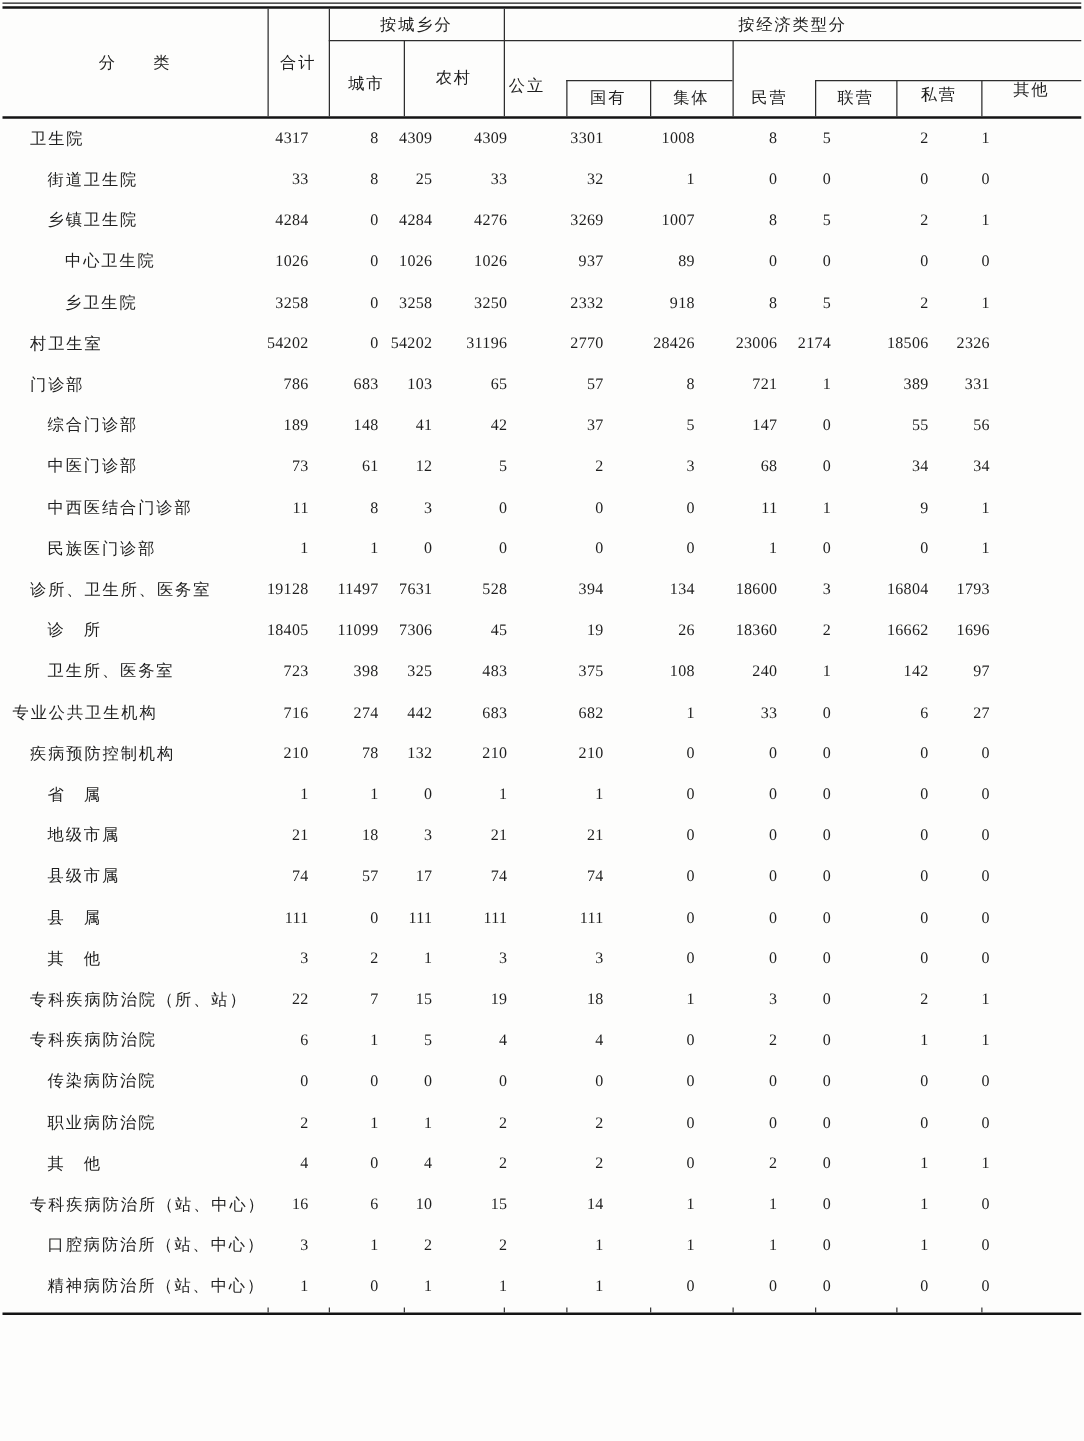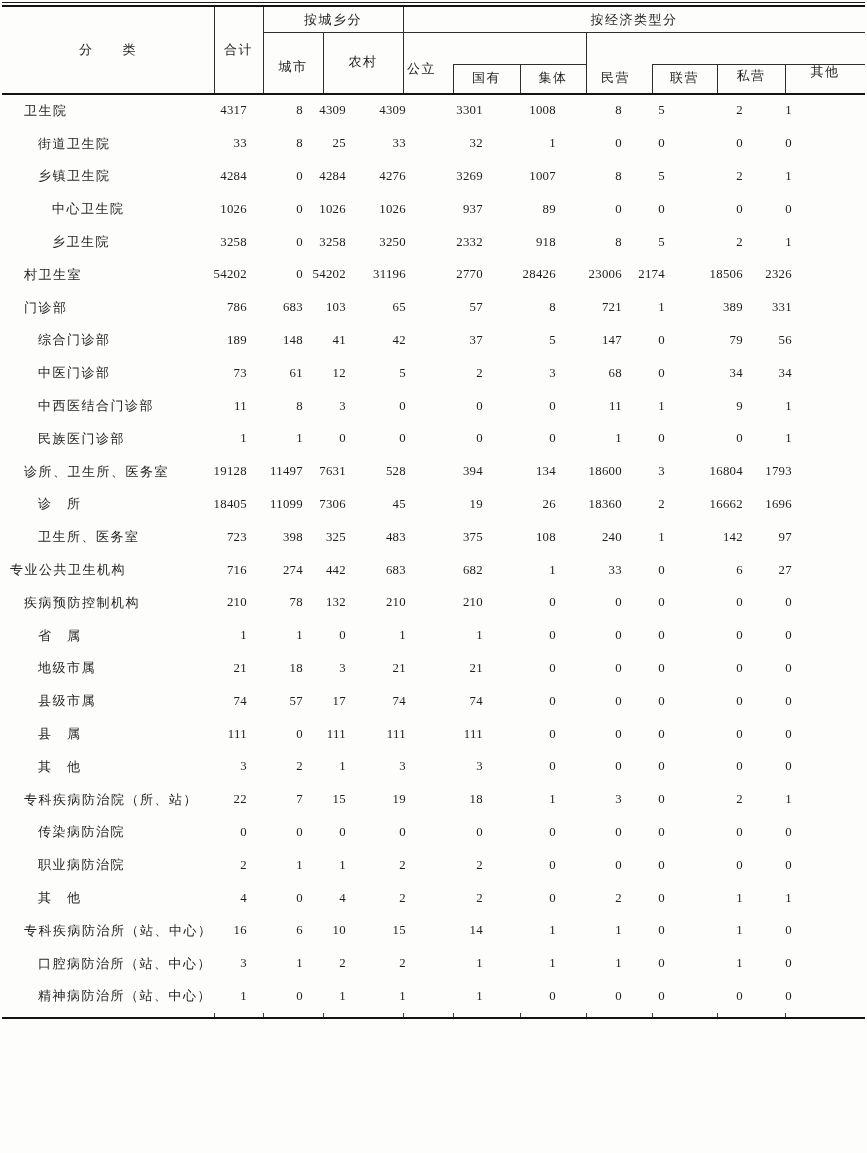--- a/index.html
+++ b/index.html
@@ -200,21 +200,21 @@
           <tr>
             <td class="lbl i2">综合门诊部</td>
             <td class="num">189</td>
             <td class="num">148</td>
             <td class="num">41</td>
             <td class="num">42</td>
             <td class="num">37</td>
             <td class="num">5</td>
             <td class="num">147</td>
             <td class="num">0</td>
-            <td class="num">79</td>
+            <td class="num">55</td>
             <td class="num">56</td>
             <td></td>
           </tr>
           <tr>
             <td class="lbl i2">中医门诊部</td>
             <td class="num">73</td>
             <td class="num">61</td>
             <td class="num">12</td>
             <td class="num">5</td>
             <td class="num">2</td>
@@ -397,20 +397,34 @@
             <td class="lbl i1">专科疾病防治院（所、站）</td>
             <td class="num">22</td>
             <td class="num">7</td>
             <td class="num">15</td>
             <td class="num">19</td>
             <td class="num">18</td>
             <td class="num">1</td>
             <td class="num">3</td>
             <td class="num">0</td>
             <td class="num">2</td>
+            <td class="num">1</td>
+            <td></td>
+          </tr>
+          <tr>
+            <td class="lbl i1">专科疾病防治院</td>
+            <td class="num">6</td>
+            <td class="num">1</td>
+            <td class="num">5</td>
+            <td class="num">4</td>
+            <td class="num">4</td>
+            <td class="num">0</td>
+            <td class="num">2</td>
+            <td class="num">0</td>
+            <td class="num">1</td>
             <td class="num">1</td>
             <td></td>
           </tr>
           <tr>
             <td class="lbl i2">传染病防治院</td>
             <td class="num">0</td>
             <td class="num">0</td>
             <td class="num">0</td>
             <td class="num">0</td>
             <td class="num">0</td>

